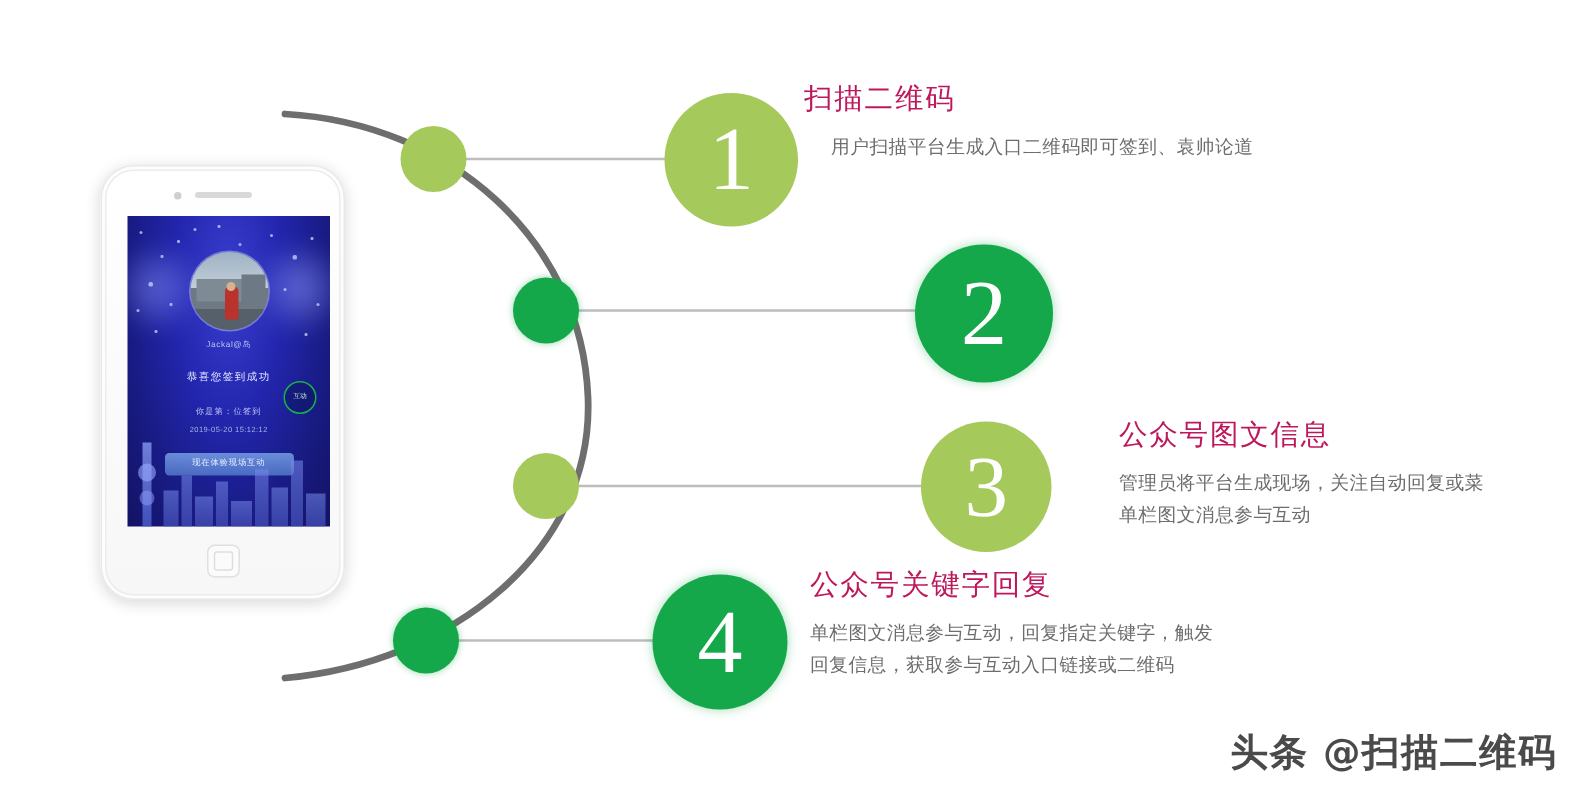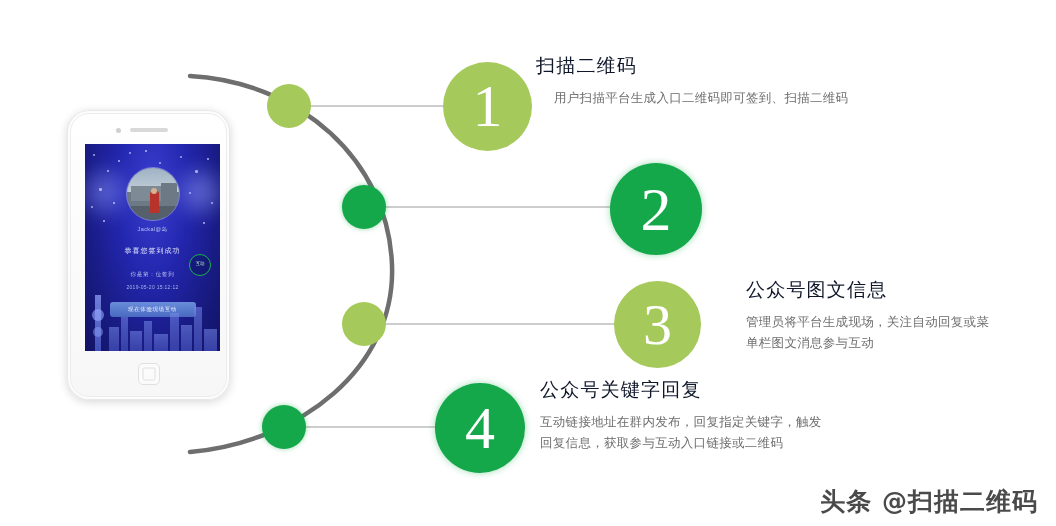--- a/index.html
+++ b/index.html
@@ -216,21 +216,21 @@
     position: absolute;
     border-radius: 50%;
   }
 
   
   .item-text {
     position: absolute;
   }
   .item-title {
     font-size: 19px;
-    color: #0f172a;
+    color: #be185d;
     font-weight: 400;
     letter-spacing: 1.2px;
     margin: 0 0 9px 0;
     white-space: nowrap;
   }
   .item-desc {
     font-size: 12.5px;
     color: #6d6d6d;
     line-height: 21px;
     letter-spacing: .3px;
@@ -353,31 +353,31 @@
   <div class="num-circle" style="left:614px; top:281px; width:87px; height:87px; line-height:87px; font-size:58px; background:#a5c95a;">
     <span>3</span>
   </div>
 
   <div class="num-circle" style="left:435px; top:383px; width:90px; height:90px; line-height:90px; font-size:60px; background:#14a84a; box-shadow:0 0 7px rgba(20,168,74,.4);">
     <span>4</span>
   </div>
 
   <div class="item-text" style="left:536px; top:53px;">
     <p class="item-title">扫描二维码</p>
-    <p class="item-desc" style="padding-left:18px;">用户扫描平台生成入口二维码即可签到、扫描二维码</p>
+    <p class="item-desc" style="padding-left:18px;">用户扫描平台生成入口二维码即可签到、袁帅论道</p>
   </div>
 
 
   <div class="item-text" style="left:746px; top:277px;">
     <p class="item-title">公众号图文信息</p>
     <p class="item-desc">管理员将平台生成现场，关注自动回复或菜
 单栏图文消息参与互动</p>
   </div>
 
   <div class="item-text" style="left:540px; top:377px;">
     <p class="item-title">公众号关键字回复</p>
-    <p class="item-desc">互动链接地址在群内发布，回复指定关键字，触发
+    <p class="item-desc">单栏图文消息参与互动，回复指定关键字，触发
 回复信息，获取参与互动入口链接或二维码</p>
   </div>
 
   <div class="watermark">头条 @扫描二维码</div>
 
 </div>
 
 </body></html>

